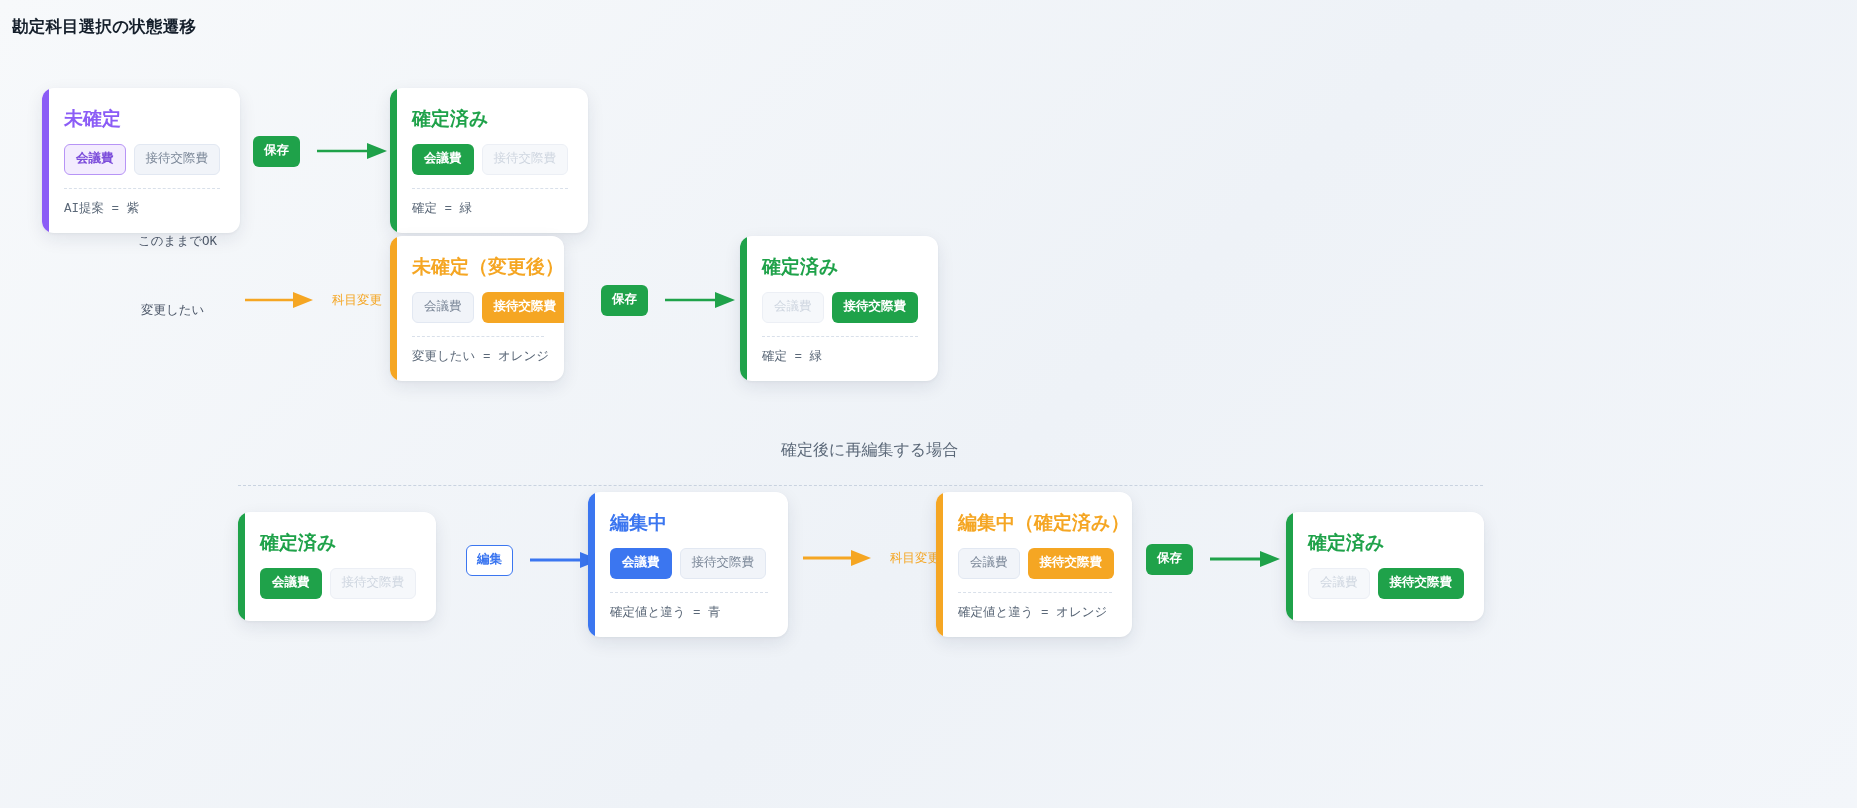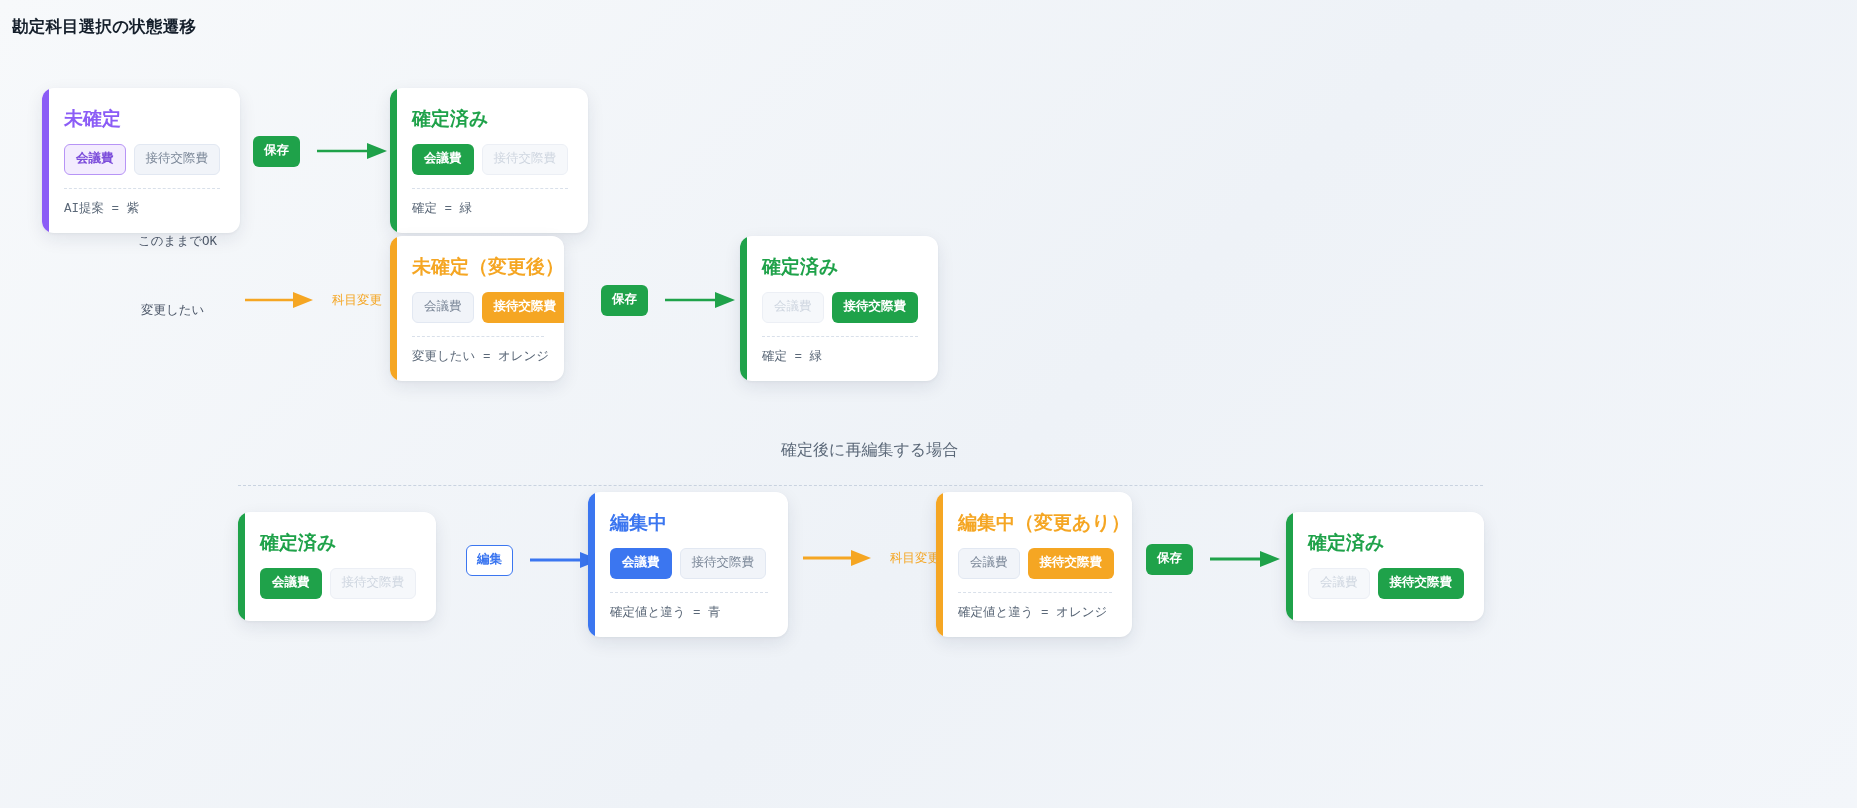--- a/index.html
+++ b/index.html
@@ -281,21 +281,21 @@
 
   <div class="transition" style="left:803px; top:549px;">
     <svg class="arrow" width="70" height="18" viewBox="0 0 70 18">
       <line x1="0" y1="9" x2="50" y2="9" stroke="#f5a623" stroke-width="2.8"></line>
       <polygon points="48,1 68,9 48,17" fill="#f5a623"></polygon>
     </svg>
     <span class="tlabel orange">科目変更</span>
   </div>
 
   <div class="card accent-orange" style="left:936px; top:492px; width:196px;">
-    <div class="card-title">編集中（変更あり）</div>
+    <div class="card-title">編集中（確定済み）</div>
     <div class="chips">
       <span class="chip muted">会議費</span>
       <span class="chip solid-orange">接待交際費</span>
     </div>
     <div class="card-divider"></div>
     <div class="card-note">確定値と違う = オレンジ</div>
   </div>
 
   <div class="transition" style="left:1146px; top:544px;">
     <span class="tbtn green">保存</span>

